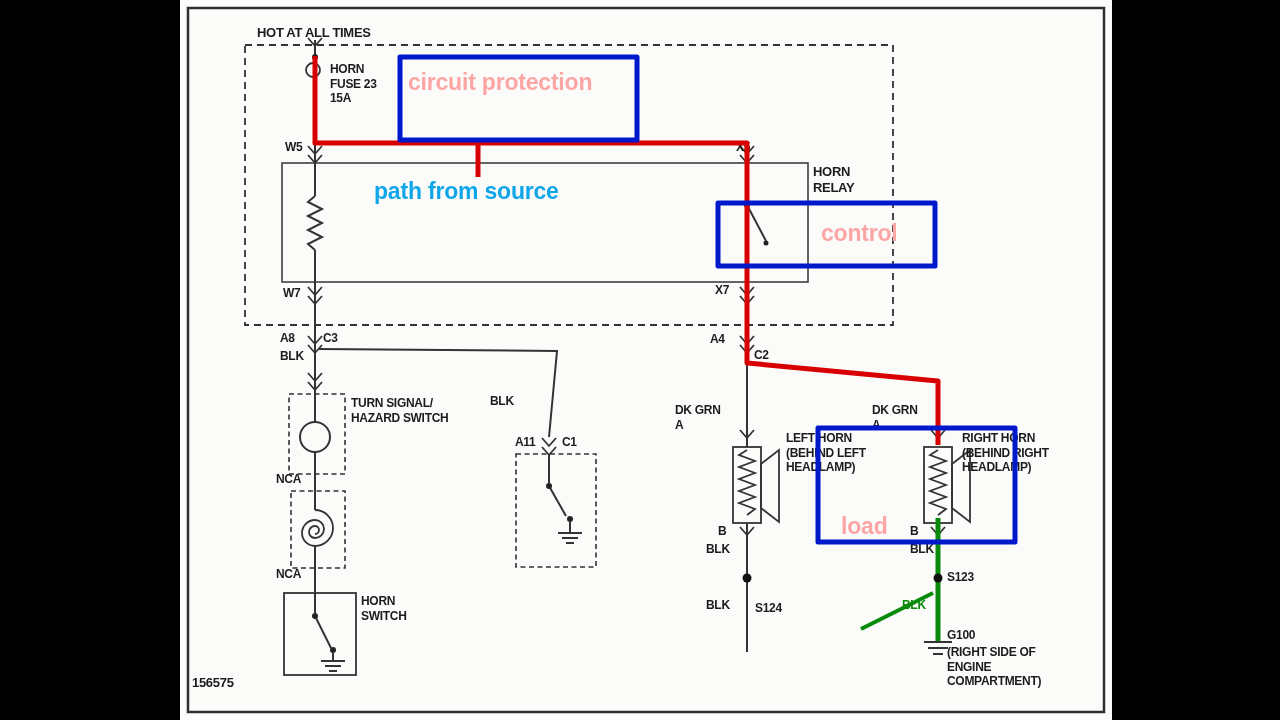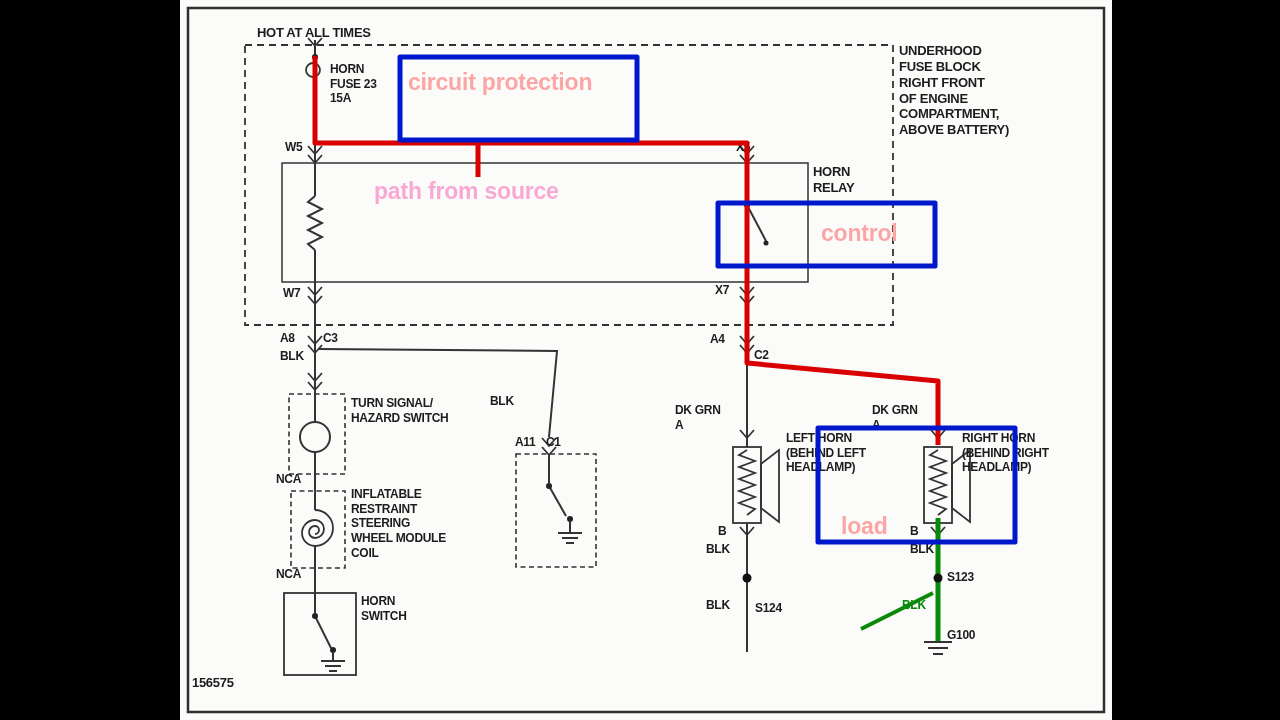--- a/index.html
+++ b/index.html
@@ -5,21 +5,21 @@
   html,body{margin:0;padding:0;background:#000;}
   #stage{position:relative;width:1164px;height:720px;background:#000;overflow:hidden;
          font-family:"Liberation Sans","DejaVu Sans",sans-serif;}
   #paper{position:absolute;left:180px;top:0;width:932px;height:720px;background:#fbfbfa;}
   svg.layer{position:absolute;left:0;top:0;pointer-events:none;}
   .lbl{position:absolute;font-weight:bold;font-size:12px;line-height:1.22;color:#1c1c1c;
        white-space:pre-line;letter-spacing:-0.3px;}
   .big{font-size:13px;}
   .ann{position:absolute;font-weight:bold;font-size:23px;letter-spacing:-0.2px;white-space:pre;}
   .c-blue{color:#fca5a5}
-  .c-red{color:#f9a8d4}
+  .c-red{color:#0ea5e9}
   .c-green{color:#0a8a0a}
 </style>
 </head>
 <body>
 
 <div id="stage">
   <div id="paper"></div>
 
   <svg class="layer" width="1280" height="720" viewBox="0 0 1280 720">
 
@@ -121,52 +121,41 @@
       <path d="M924,642 H952"></path>
         <path d="M928,648 H948"></path>
         <path d="M933,654 H943"></path>
     </g>
   </svg>
 
   <div class="lbl big" style="left:257px;top:25px">HOT AT ALL TIMES</div>
   <div class="lbl" style="left:330px;top:62px">HORN
 FUSE 23
 15A</div>
-  <div class="lbl big" style="left:899px;top:43px">UNDERHOOD
-FUSE BLOCK
-RIGHT FRONT
-OF ENGINE
-COMPARTMENT,
-ABOVE BATTERY)</div>
   <div class="lbl big" style="left:813px;top:164px">HORN
 RELAY</div>
 
   <div class="lbl" style="left:285px;top:140px">W5</div>
   <div class="lbl" style="left:736px;top:140px">X5</div>
   <div class="lbl" style="left:283px;top:286px">W7</div>
   <div class="lbl" style="left:715px;top:283px">X7</div>
   <div class="lbl" style="left:280px;top:331px">A8</div>
   <div class="lbl" style="left:323px;top:331px">C3</div>
   <div class="lbl" style="left:710px;top:332px">A4</div>
   <div class="lbl" style="left:754px;top:348px">C2</div>
   <div class="lbl" style="left:515px;top:435px">A11</div>
-  <div class="lbl" style="left:546px;top:435px">C1</div>
+  <div class="lbl" style="left:562px;top:435px">C1</div>
 
   <div class="lbl" style="left:280px;top:349px">BLK</div>
   <div class="lbl" style="left:490px;top:394px">BLK</div>
   <div class="lbl" style="left:276px;top:472px">NCA</div>
   <div class="lbl" style="left:276px;top:567px">NCA</div>
 
   <div class="lbl" style="left:351px;top:396px">TURN SIGNAL/
 HAZARD SWITCH</div>
-  <div class="lbl" style="left:351px;top:487px">INFLATABLE
-RESTRAINT
-STEERING
-WHEEL MODULE
-COIL</div>
   <div class="lbl" style="left:361px;top:594px">HORN
 SWITCH</div>
 
   <div class="lbl" style="left:675px;top:403px">DK GRN
 A</div>
   <div class="lbl" style="left:872px;top:403px">DK GRN
 A</div>
   <div class="lbl" style="left:786px;top:431px">LEFT HORN
 (BEHIND LEFT
 HEADLAMP)</div>
@@ -177,20 +166,23 @@
   <div class="lbl" style="left:718px;top:524px">B</div>
   <div class="lbl" style="left:910px;top:524px">B</div>
   <div class="lbl" style="left:706px;top:542px">BLK</div>
   <div class="lbl" style="left:910px;top:542px">BLK</div>
   <div class="lbl" style="left:706px;top:598px">BLK</div>
   <div class="lbl c-green" style="left:902px;top:598px">BLK</div>
 
   <div class="lbl" style="left:755px;top:601px">S124</div>
   <div class="lbl" style="left:947px;top:570px">S123</div>
   <div class="lbl" style="left:947px;top:628px">G100</div>
+  <div class="lbl" style="left:947px;top:645px">(RIGHT SIDE OF
+ENGINE
+COMPARTMENT)</div>
   <div class="lbl big" style="left:192px;top:675px">156575</div>
 
   <div class="ann c-blue" style="left:408px;top:69px">circuit protection</div>
   <div class="ann c-red" style="left:374px;top:178px">path from source</div>
   <div class="ann c-blue" style="left:821px;top:220px">control</div>
   <div class="ann c-blue" style="left:841px;top:513px">load</div>
 
   <svg class="layer" width="1280" height="720" viewBox="0 0 1280 720">
     <g fill="none" stroke-linejoin="round">
       <path d="M315,56 V143 H747 V363 L938,381 V445" stroke="#d80000" stroke-width="5"></path>

